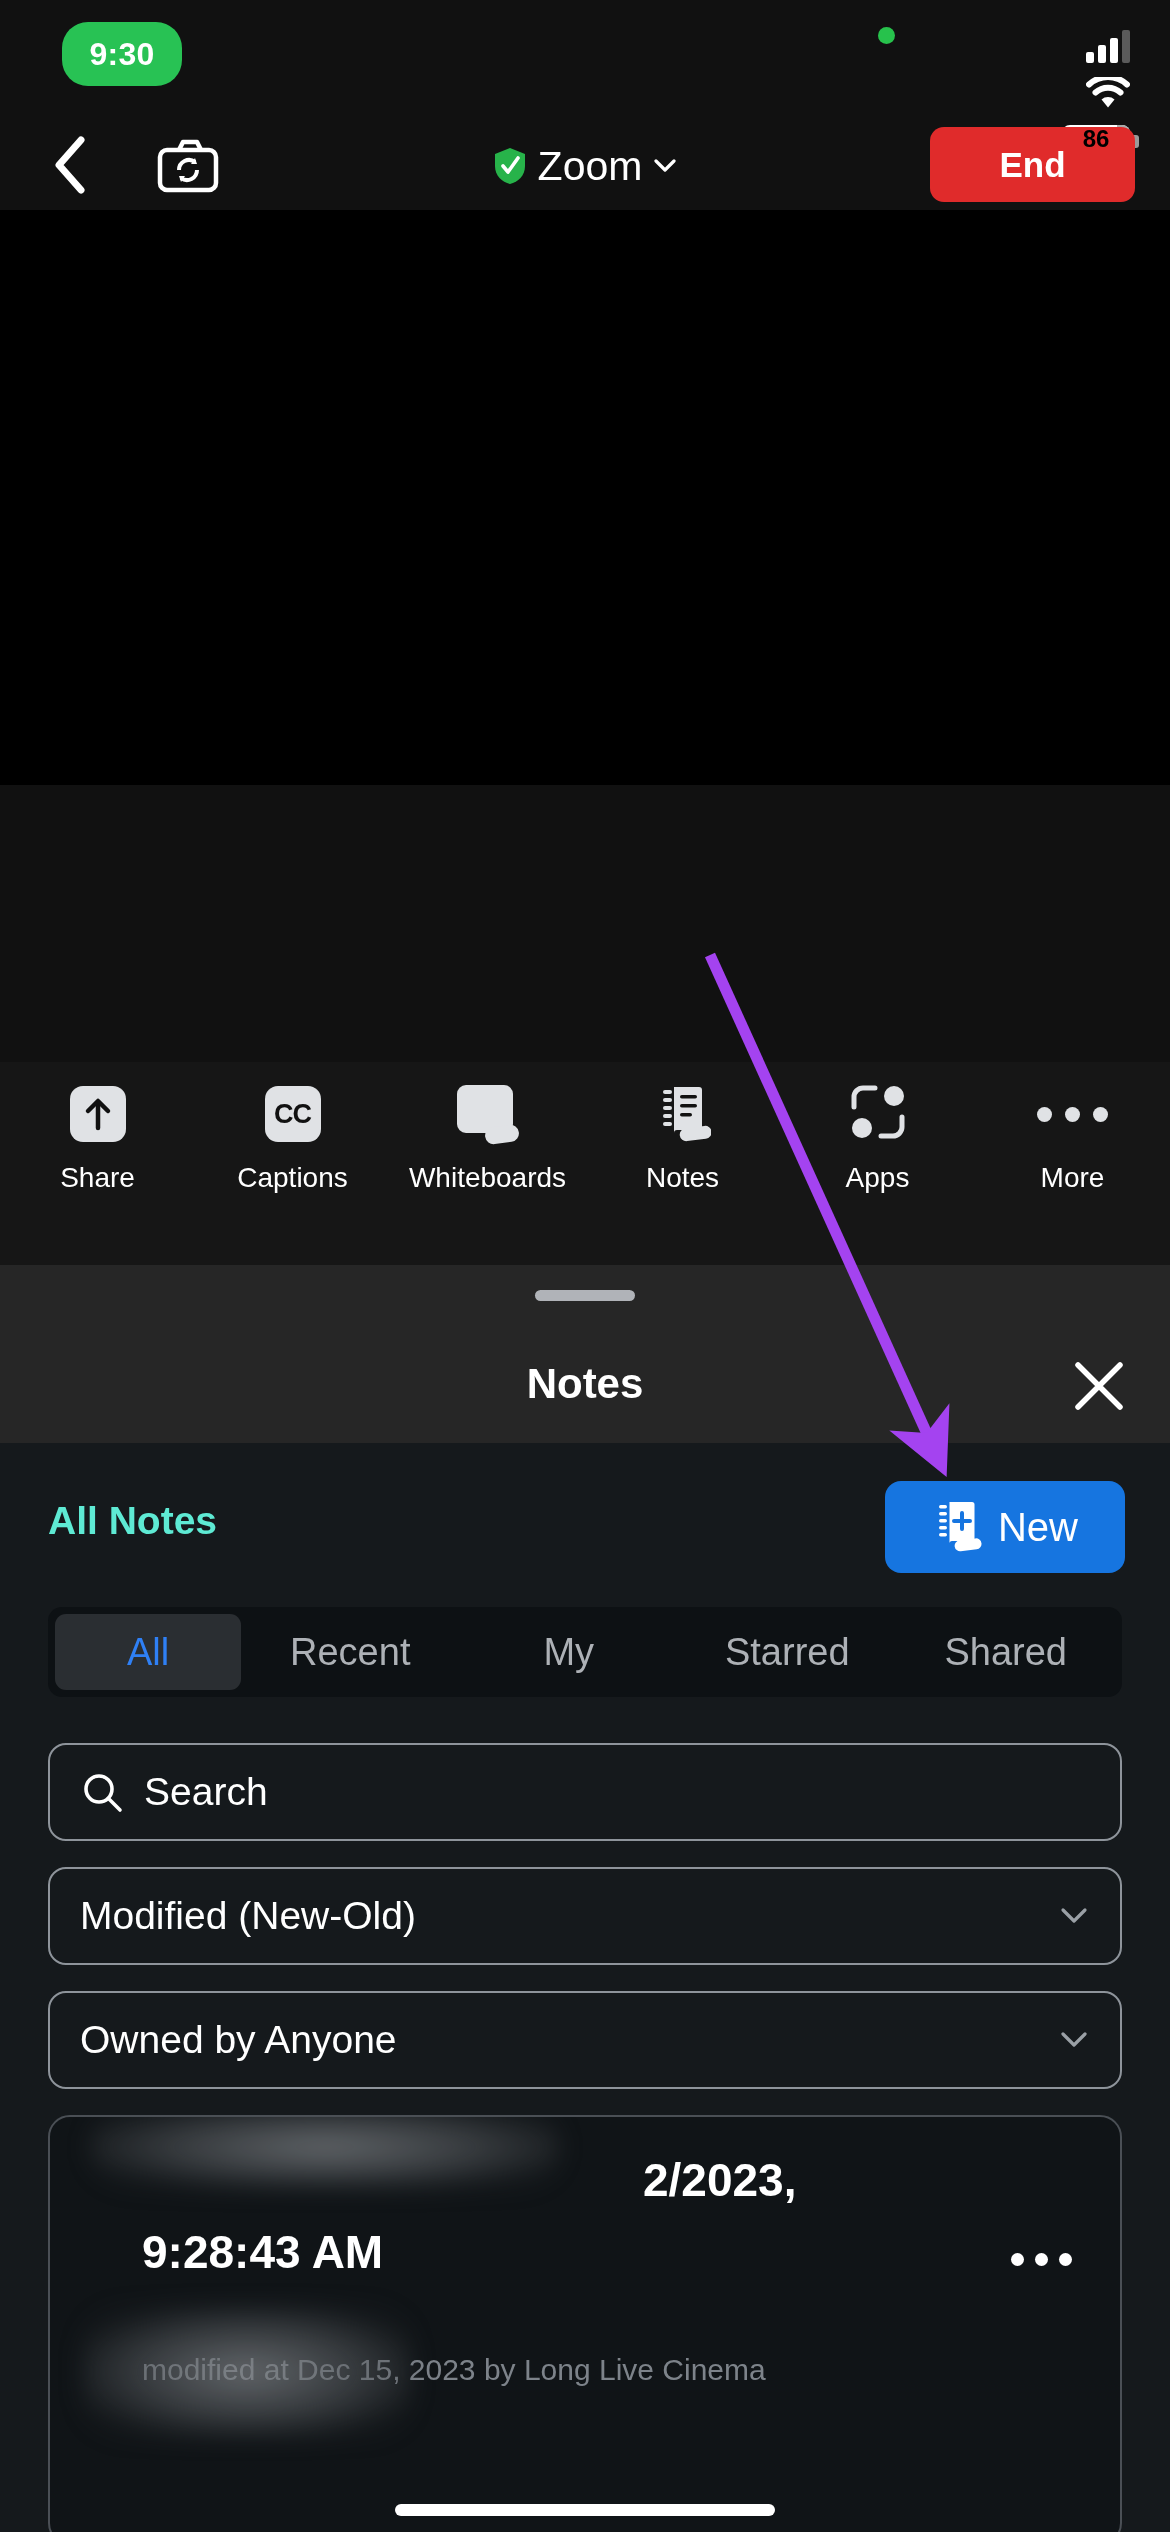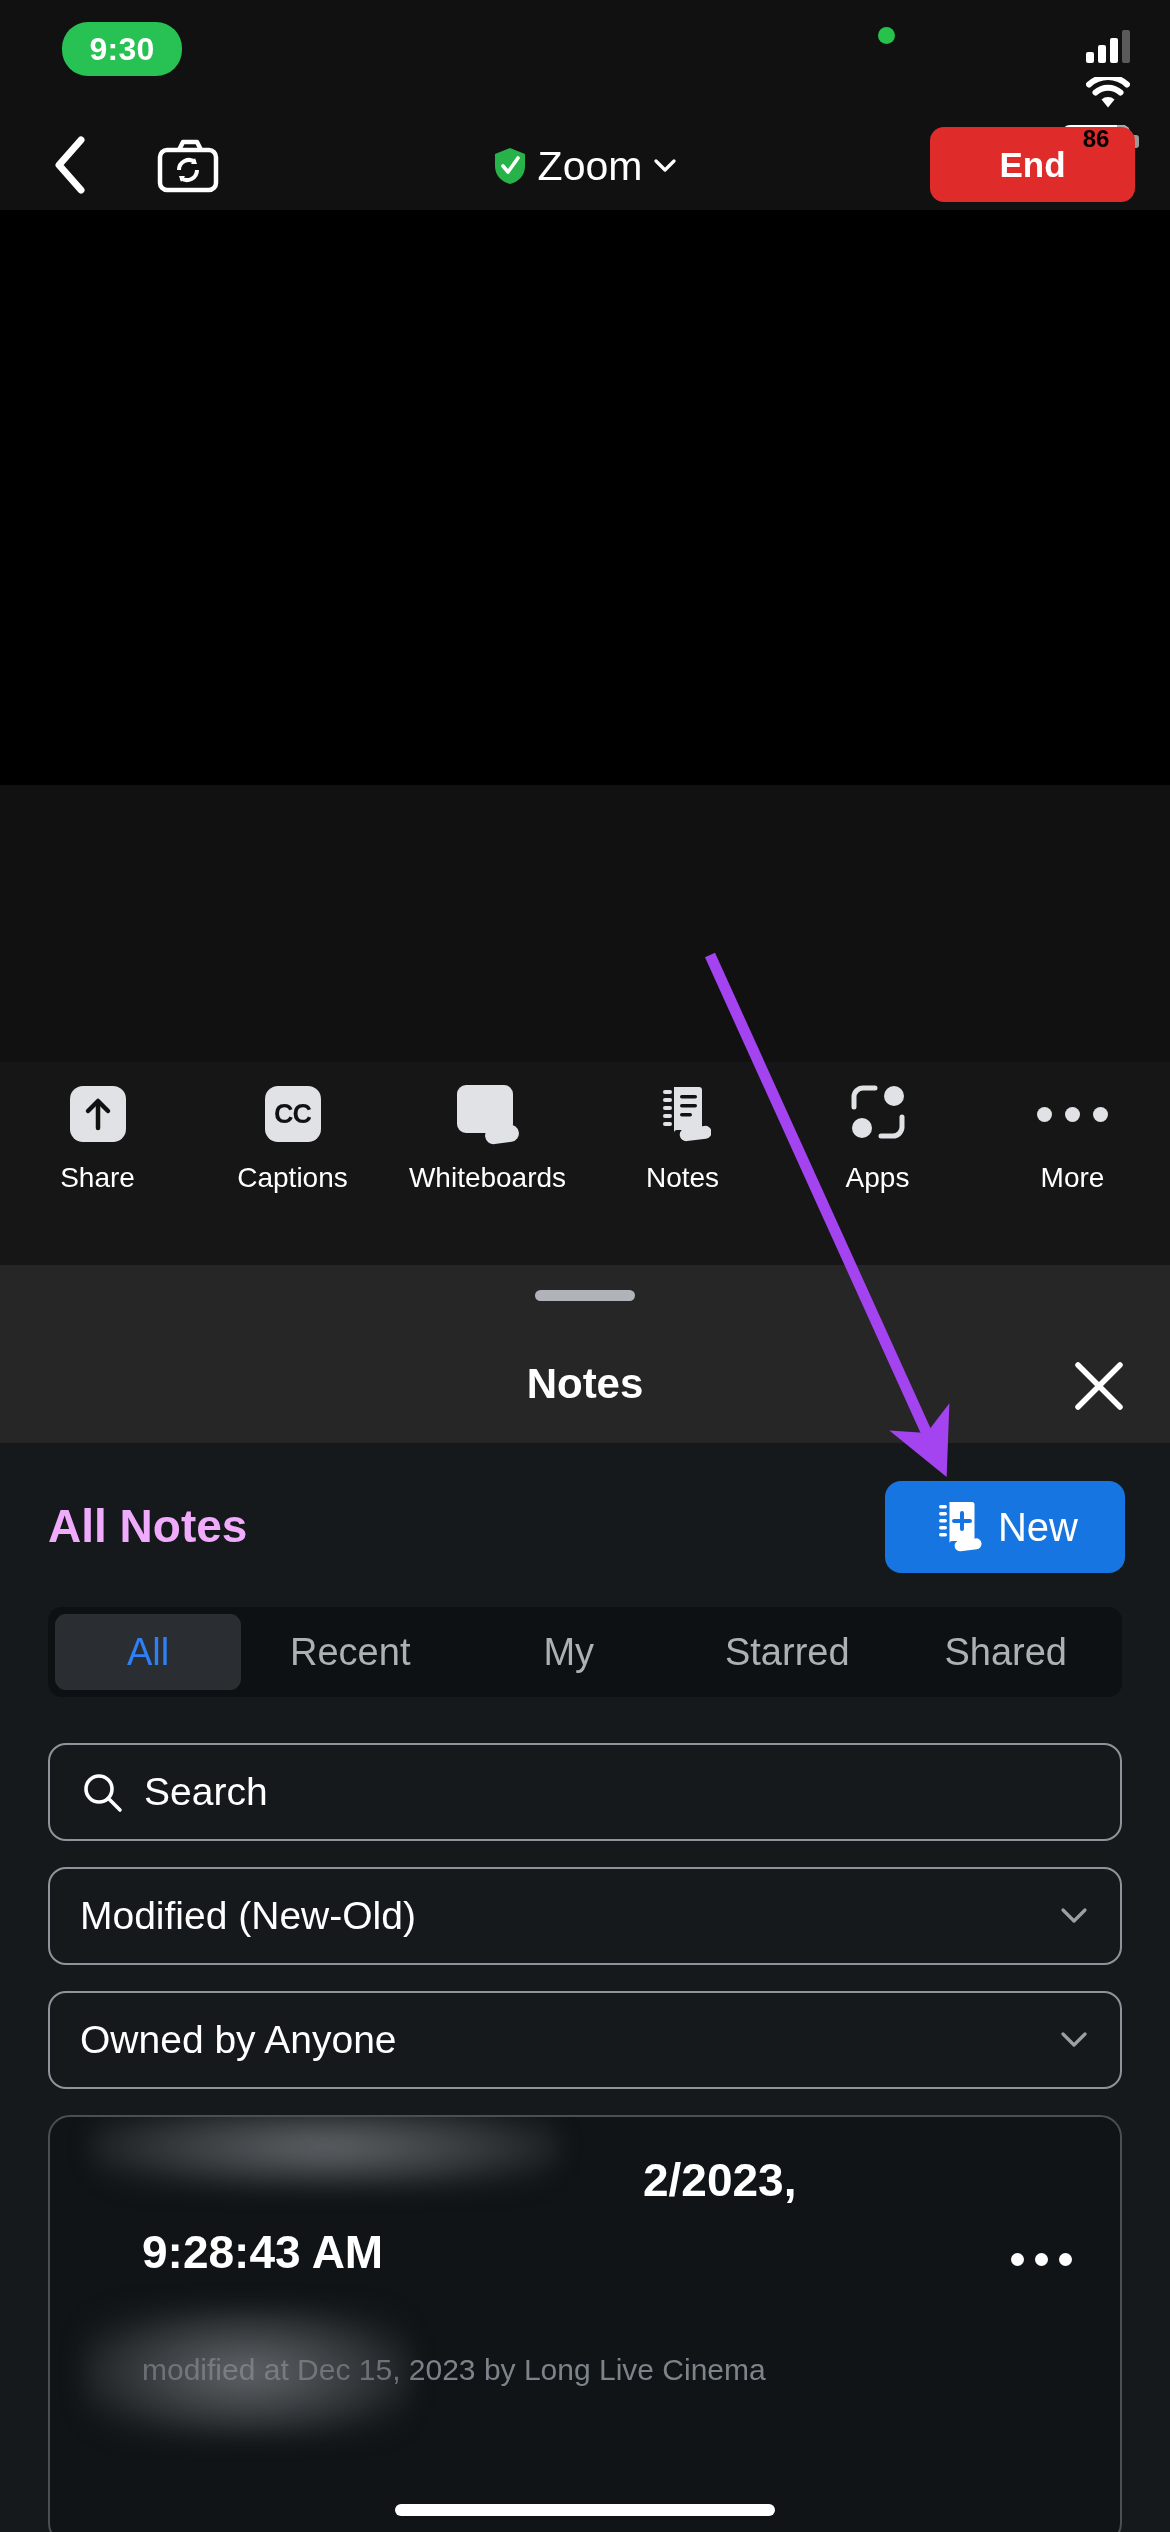--- a/index.html
+++ b/index.html
@@ -8,21 +8,21 @@
     background:#000;
     font-family:"Liberation Sans", sans-serif;
     overflow:hidden;
   }
   .screen { position:relative; width:1170px; height:2532px; background:#111111; }
 
   
   .statusbar { position:absolute; top:0; left:0; width:1170px; height:95px; }
   .time-pill {
     position:absolute; left:62px; top:22px;
-    width:120px; height:54px; border-radius:26px;
+    width:120px; height:64px; border-radius:26px;
     background:#28C254; color:#fff;
     display:flex; align-items:center; justify-content:center;
     font-size:32px; font-weight:600; letter-spacing:0.3px;
   }
   .rec-dot { position:absolute; left:878px; top:27px; width:17px; height:17px; border-radius:50%; background:#27C24C; }
   .status-right { position:absolute; right:40px; top:30px; height:45px; display:flex; align-items:flex-end; gap:14px;flex-direction:column; }
   .cell-bars { display:flex; align-items:flex-end; gap:4px; height:34px; }
   .cell-bars i { display:block; width:8px; background:#fff; border-radius:2px; }
   .cell-bars i:nth-child(1){ height:11px; }
   .cell-bars i:nth-child(2){ height:18px; }
@@ -80,21 +80,21 @@
 
   
   .sheet-head { position:absolute; top:1265px; left:0; width:1170px; height:178px; background:#262626; }
   .grabber { position:absolute; left:50%; transform:translateX(-50%); top:25px; width:100px; height:11px; border-radius:6px; background:#b0b3b8; }
   .sheet-title { position:absolute; left:0; right:0; top:95px; text-align:center; color:#fff; font-size:42px; font-weight:600; }
   .sheet-close { position:absolute; right:42px; top:92px; width:58px; height:58px; }
 
   .notes-body { position:absolute; top:1443px; left:0; width:1170px; height:1089px; background:#15191C; }
 
   .allnotes-row { position:absolute; top:38px; left:0; width:1170px; height:110px; }
-  .allnotes-title { position:absolute; left:48px; top:18px; color:#f0abfc; font-size:46px; font-weight:600; }
+  .allnotes-title { position:absolute; left:48px; top:18px; color:#5eead4; font-size:39px; font-weight:600; }
   .new-btn {
     position:absolute; right:45px; top:0px;
     width:240px; height:92px; border-radius:16px; background:#1675E0;
     display:flex; align-items:center; justify-content:center; gap:16px;
   }
   .new-btn-label { color:#fff; font-size:40px; font-weight:500; }
   .newnote-ic { width:50px; height:56px; position:relative; }
 
   .segmented {
     position:absolute; top:164px; left:48px; width:1074px; height:90px;

